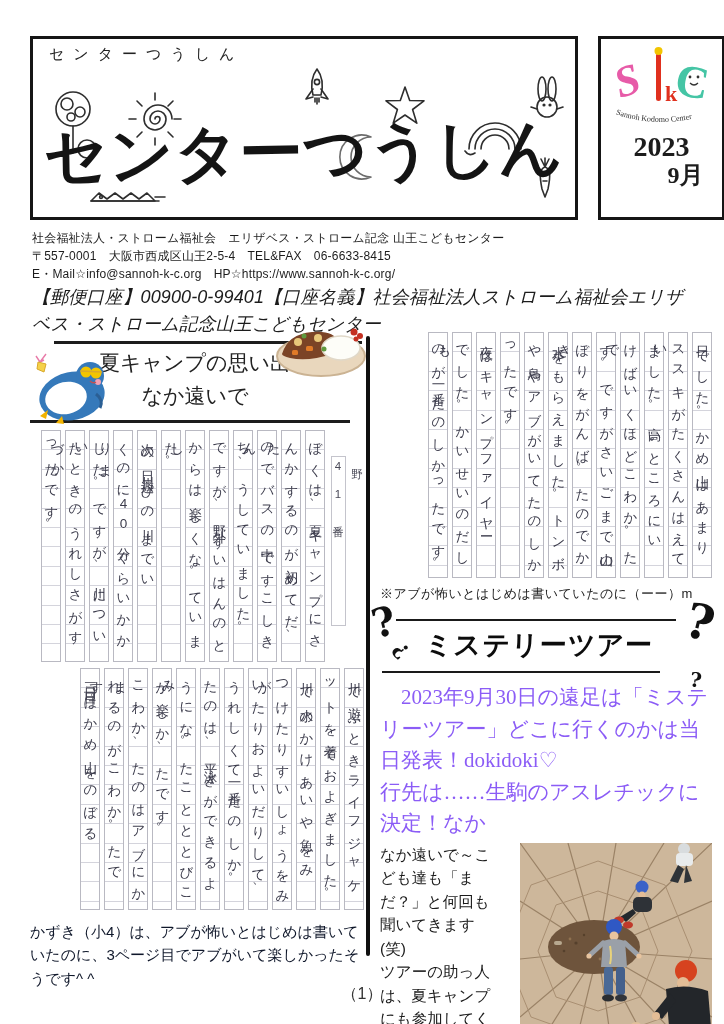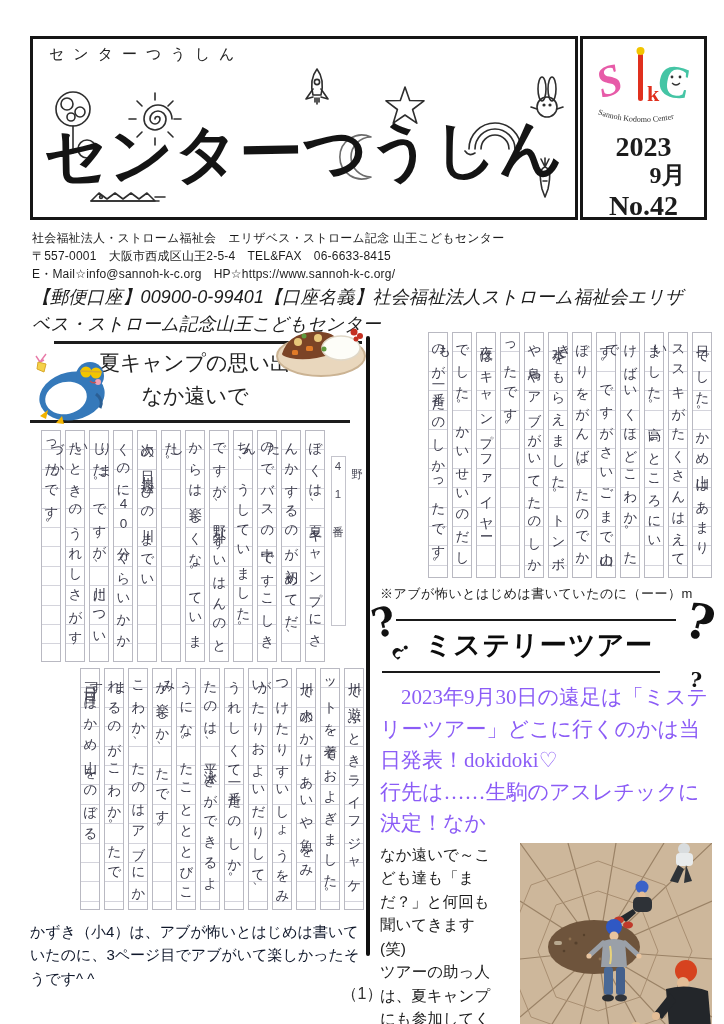--- a/index.html
+++ b/index.html
@@ -1,20 +1,20 @@
 <!DOCTYPE html>
 <html><head>
 <meta charset="utf-8">
 <style>
   html,body{margin:0;padding:0;background:#e8e8e8;}
   .page{position:relative;width:724px;height:1024px;background:#ffffff;margin:0 auto;
         font-family:"Liberation Sans",sans-serif;color:#1c1c1c;overflow:hidden;}
 
   
-  .header-row{position:absolute;left:30px;top:36px;display:flex;gap:2px;}
+  .header-row{position:absolute;left:30px;top:36px;display:flex;gap:20px;}
   .title-box{width:548px;height:184px;border:3px solid #151515;position:relative;background:#fff;box-sizing:border-box;}
   .banner-label{position:absolute;top:6px;left:16px;font-size:15px;letter-spacing:9px;color:#222;}
   .title-art{position:absolute;left:0;top:22px;width:542px;height:156px;}
   .logo-box{width:127px;height:184px;border:3px solid #151515;box-sizing:border-box;background:#fff;text-align:center;}
   .logo-art{display:block;margin:4px auto 0;}
   .logo-year,.logo-issue{font-family:"Liberation Serif",serif;font-weight:bold;font-size:28px;line-height:1.12;}
   .logo-month{font-family:"Liberation Serif",serif;font-weight:bold;font-size:24px;line-height:1.15;padding-left:48px;}
 
   
   .address{position:absolute;left:32px;top:229px;width:665px;line-height:1.5;}
@@ -145,21 +145,20 @@
         <circle cx="84" cy="34" r="1.4" fill="#333"></circle>
         <circle cx="92" cy="34" r="1.4" fill="#333"></circle>
         <path d="M84 40 q4 4 8 0" stroke="#333" fill="none" stroke-width="1.2"></path>
         <path id="arc" d="M6 70 Q56 88 106 70" fill="none"></path>
         <text font-size="8" fill="#333" font-family="Liberation Serif, serif">
           <textPath href="#arc" startOffset="4">Sannoh Kodomo Center</textPath>
         </text>
       </svg>
       <div class="logo-year">2023</div>
       <div class="logo-month">9月</div>
-      <div class="logo-issue">No.42</div>
     </div>
   </div>
 
   <div class="address">
     <div class="addr-l">社会福祉法人・ストローム福祉会　エリザベス・ストローム記念 山王こどもセンター</div>
     <div class="addr-l">〒557-0001　大阪市西成区山王2-5-4　TEL&amp;FAX　06-6633-8415</div>
     <div class="addr-l">E・Mail☆info@sannoh-k-c.org　HP☆https://www.sannoh-k-c.org/</div>
     <div class="addr-s">【郵便口座】00900-0-99401【口座名義】社会福祉法人ストローム福祉会エリザベス・ストローム記念山王こどもセンター</div>
   </div>
 

